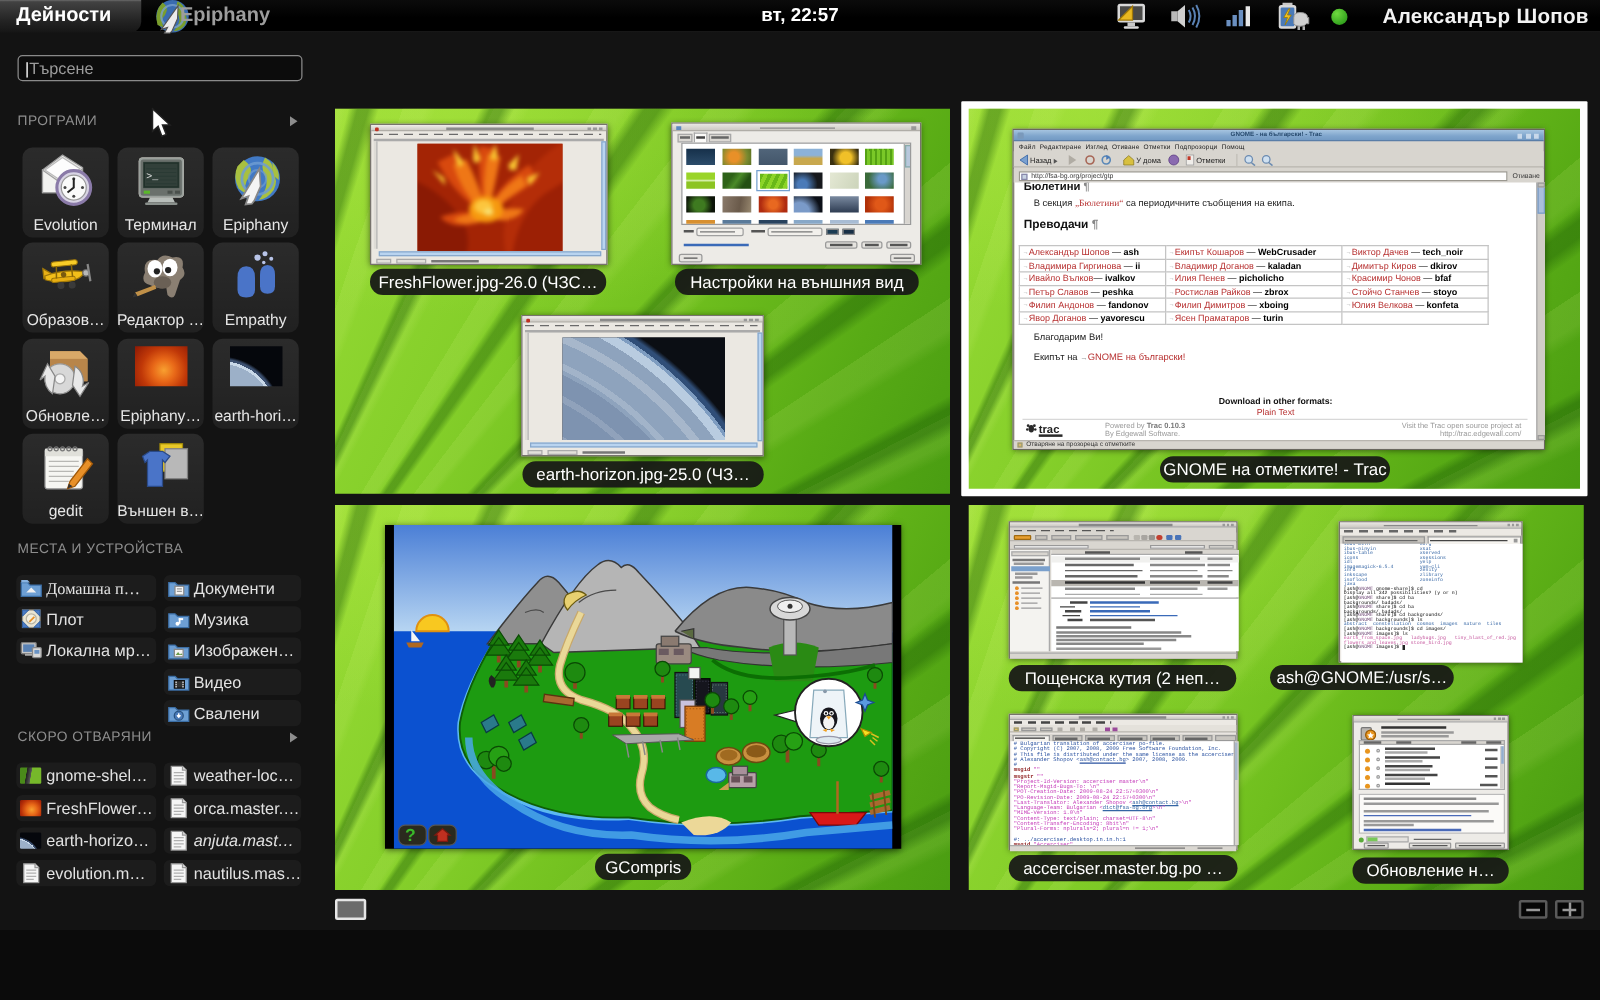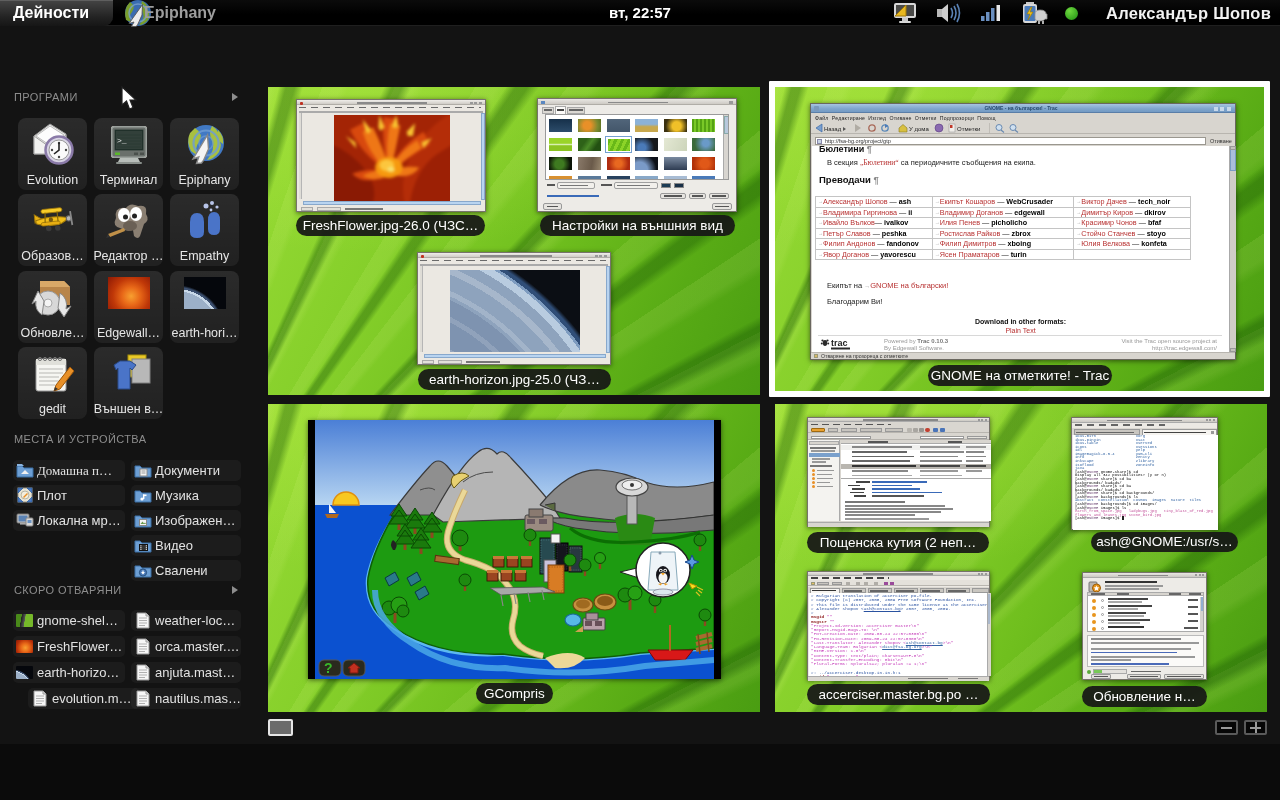--- a/index.html
+++ b/index.html
@@ -121,20 +121,21 @@
       <rect x="3.5" y="4" width="11" height="15" rx="1" fill="#4a7ab8"></rect>
       <path d="M10 5 L6 12 L9 12 L7 18 L12 10 L9 10 L11 5 Z" fill="#f0c020" stroke="#9a7a00" stroke-width="0.6"></path>
       <path d="M14 12 Q14 8 19 8 Q25 8 25 12 L26 12 L26 17 L24 17 Q23 19 19 19 Q15 19 14 17 Z" fill="#d0d0d0" stroke="#909090" stroke-width="0.8"></path>
       <rect x="17" y="19" width="2" height="3" fill="#b0b0b0"></rect>
       <rect x="21" y="19" width="2" height="3" fill="#b0b0b0"></rect>
     </svg>
     <div class="dot"></div>
     <span id="username">Александър Шопов</span>
   </div>
 
+  <div id="search"><span style="color:#fff;">|</span>Търсене</div>
   <div class="seclabel" style="left:14px;top:91px;">ПРОГРАМИ</div>
   <div class="secarrow" style="left:232px;top:93px;"></div>
   <div class="seclabel" style="left:14px;top:433px;">МЕСТА И УСТРОЙСТВА</div>
   <div class="seclabel" style="left:14px;top:584px;">СКОРО ОТВАРЯНИ</div>
   <div class="secarrow" style="left:232px;top:586px;"></div>
 
   <svg style="position:absolute;left:120px;top:86px;z-index:99;" width="20" height="26" viewBox="0 0 20 26">
     <path d="M2 1 L2 19 L6.5 15 L9.5 23 L13 21.5 L10 14 L16 14 Z" fill="#fff" stroke="#222" stroke-width="1.2"></path>
   </svg>
 
@@ -231,21 +232,21 @@
         <path d="M10 12 L40 12 L34 6 L10 6 Z" fill="#d8a868"></path>
         <circle cx="18" cy="28" r="12" fill="#d8d8d8" stroke="#999"></circle>
         <circle cx="18" cy="28" r="4" fill="#f4f4f4" stroke="#aaa"></circle>
         <path d="M30 18 A14 14 0 0 1 36 34 L41 31 L34 42 L28 33 Z" fill="#e8e8e8" stroke="#888"></path>
         <path d="M12 40 A14 14 0 0 1 6 26 L2 29 L8 16 L14 26 Z" fill="#e8e8e8" stroke="#888"></path>
       </svg>
       <div class="lbl">Обновле…</div>
     </div>
     <div class="tile" style="left:94px;top:271px;">
       <div class="abs" style="left:14px;top:6px;width:42px;height:32px;background:radial-gradient(circle at 55% 60%, #f8a030 0%, #e86818 30%, #c03808 60%, #8c1804 100%);"></div>
-      <div class="lbl">Edgewall…</div>
+      <div class="lbl">Epiphany…</div>
     </div>
     <div class="tile" style="left:170px;top:271px;">
       <div class="abs" style="left:14px;top:6px;width:42px;height:32px;background:radial-gradient(circle at -19% 180%, #9cb0c8 0 57%, #c8d8e8 57% 60%, #3c5070 60% 62%, #05070c 65%);"></div>
       <div class="lbl">earth-hori…</div>
     </div>
     <div class="tile" style="left:18px;top:347px;">
       <svg width="46" height="46" viewBox="0 0 46 46">
         <rect x="6" y="8" width="30" height="32" rx="2" fill="#f6f6f2" stroke="#999"></rect>
         <rect x="6" y="8" width="30" height="6" fill="#e0e0da"></rect>
         <g stroke="#777">
@@ -369,29 +370,29 @@
           <path d="M3 1 L12 1 L15 4 L15 16 L3 16 Z" fill="#f6f6f6" stroke="#999"></path>
           <path d="M12 1 L12 4 L15 4" fill="#ddd" stroke="#999"></path>
           <path d="M5 6 h8 M5 8.5 h8 M5 11 h8 M5 13.5 h6" stroke="#b0b0b0"></path>
         </svg>
       <span>orca.master.…</span>
       </div>
     <div class="pitem" style="left:13px;top:662px;width:112px;">
       <div class="mini" style="position:absolute;background:radial-gradient(circle at -19% 180%, #9cb0c8 0 57%, #c8d8e8 57% 60%, #3c5070 60% 62%, #05070c 65%);"></div>
       <span>earth-horizo…</span>
       </div>
-    <div class="pitem" style="left:131px;top:662px;width:110px;">
+    <div class="pitem" style="left:131px;top:662px;width:110px;font-style:italic;">
       <svg width="18" height="17" viewBox="0 0 18 17">
           <path d="M3 1 L12 1 L15 4 L15 16 L3 16 Z" fill="#f6f6f6" stroke="#999"></path>
           <path d="M12 1 L12 4 L15 4" fill="#ddd" stroke="#999"></path>
           <path d="M5 6 h8 M5 8.5 h8 M5 11 h8 M5 13.5 h6" stroke="#b0b0b0"></path>
         </svg>
       <span>anjuta.mast…</span>
       </div>
-    <div class="pitem" style="left:28px;top:688px;width:112px;text-decoration:underline;">
+    <div class="pitem" style="left:13px;top:688px;width:112px;text-decoration:underline;">
       <svg width="18" height="17" viewBox="0 0 18 17">
           <path d="M3 1 L12 1 L15 4 L15 16 L3 16 Z" fill="#f6f6f6" stroke="#999"></path>
           <path d="M12 1 L12 4 L15 4" fill="#ddd" stroke="#999"></path>
           <path d="M5 6 h8 M5 8.5 h8 M5 11 h8 M5 13.5 h6" stroke="#b0b0b0"></path>
         </svg>
       <span>evolution.m…</span>
       </div>
     <div class="pitem" style="left:131px;top:688px;width:110px;">
       <svg width="18" height="17" viewBox="0 0 18 17">
           <path d="M3 1 L12 1 L15 4 L15 16 L3 16 Z" fill="#f6f6f6" stroke="#999"></path>
@@ -558,21 +559,21 @@
       <div style="position:absolute;left:7px;top:28px;font-size:9.5px;font-weight:bold;color:#111;">Преводачи <span style="color:#888;">¶</span></div>
       <table style="position:absolute;left:3px;top:50px;width:376px;border-collapse:collapse;font-size:7.2px;" cellspacing="0">
         <tbody>
               <tr>
           <td class="tc"><i>→</i><a>Александър Шопов</a> — <b>ash</b></td>
           <td class="tc"><i>→</i><a>Екипът Кошаров</a> — <b>WebCrusader</b></td>
           <td class="tc"><i>→</i><a>Виктор Дачев</a> — <b>tech_noir</b></td>
         </tr>
         <tr>
           <td class="tc"><i>→</i><a>Владимира Гиргинова</a> — <b>ii</b></td>
-          <td class="tc"><i>→</i><a>Владимир Доганов</a> — <b>edgewall</b></td>
+          <td class="tc"><i>→</i><a>Владимир Доганов</a> — <b>kaladan</b></td>
           <td class="tc"><i>→</i><a>Димитър Киров</a> — <b>dkirov</b></td>
         </tr>
         <tr>
           <td class="tc"><i>→</i><a>Ивайло Вълков</a>— <b>ivalkov</b></td>
           <td class="tc"><i>→</i><a>Илия Пенев</a> — <b>picholicho</b></td>
           <td class="tc"><i>→</i><a>Красимир Чонов</a> — <b>bfaf</b></td>
         </tr>
         <tr>
           <td class="tc"><i>→</i><a>Петър Славов</a> — <b>peshka</b></td>
           <td class="tc"><i>→</i><a>Ростислав Райков</a> — <b>zbrox</b></td>
@@ -583,21 +584,21 @@
           <td class="tc"><i>→</i><a>Филип Димитров</a> — <b>xboing</b></td>
           <td class="tc"><i>→</i><a>Юлия Велкова</a> — <b>konfeta</b></td>
         </tr>
         <tr>
           <td class="tc"><i>→</i><a>Явор Доганов</a> — <b>yavorescu</b></td>
           <td class="tc"><i>→</i><a>Ясен Праматаров</a> — <b>turin</b></td>
           <td class="tc"></td>
         </tr>
       </tbody>
           </table>
-      <div style="position:absolute;left:15px;top:119px;font-size:7.5px;color:#222;margin-top:32px;">Благодарим Ви!</div>
+      <div style="position:absolute;left:15px;top:119px;font-size:7.5px;color:#222;">Благодарим Ви!</div>
       <div style="position:absolute;left:15px;top:135px;font-size:7.5px;color:#222;">Екипът на <i style="font-style:normal;color:#999;font-size:6px;">→</i><span style="color:#b73030;">GNOME на български!</span></div>
       <div style="position:absolute;left:0;top:172px;width:100%;text-align:center;font-size:7px;font-weight:bold;color:#111;">Download in other formats:</div>
       <div style="position:absolute;left:0;top:181px;width:100%;text-align:center;font-size:7px;color:#b73030;">Plain Text</div>
       <div style="position:absolute;left:6px;top:189px;width:404px;height:1px;background:#d8d8d8;"></div>
       <svg style="position:absolute;left:8px;top:192px;" width="60" height="12" viewBox="0 0 60 12">
         <ellipse cx="5" cy="5" rx="2.2" ry="3" fill="#2a2a2a"></ellipse>
         <circle cx="2.5" cy="2.5" r="1.1" fill="#2a2a2a"></circle>
             <circle cx="7.5" cy="2.5" r="1.1" fill="#2a2a2a"></circle>
         <circle cx="1.8" cy="5.5" r="1" fill="#2a2a2a"></circle>
             <circle cx="8.2" cy="5.5" r="1" fill="#2a2a2a"></circle>
@@ -1086,17 +1087,17 @@
   </div>
 
   </div>
   <div id="pills">
     <div class="pill" style="left:296px;top:215px;width:189px;height:21px;line-height:21px;">FreshFlower.jpg-26.0 (ЧЗС…</div>
     <div class="pill" style="left:540px;top:215px;width:195px;height:21px;line-height:21px;">Настройки на външния вид</div>
     <div class="pill" style="left:418px;top:369px;width:193px;height:21px;line-height:21px;">earth-horizon.jpg-25.0 (ЧЗ…</div>
     <div class="pill" style="left:928px;top:365px;width:184px;height:21px;line-height:21px;">GNOME на отметките! - Trac</div>
     <div class="pill" style="left:476px;top:683px;width:77px;height:21px;line-height:21px;">GCompris</div>
     <div class="pill" style="left:807px;top:532px;width:182px;height:21px;line-height:21px;">Пощенска кутия (2 неп…</div>
-    <div class="pill" style="left:1091px;top:532px;width:147px;height:20px;line-height:20px;">ash@GNOME:/usr/s…</div>
+    <div class="pill" style="left:1016px;top:532px;width:147px;height:20px;line-height:20px;">ash@GNOME:/usr/s…</div>
     <div class="pill" style="left:807px;top:684px;width:183px;height:21px;line-height:21px;">accerciser.master.bg.po …</div>
     <div class="pill" style="left:1082px;top:686px;width:125px;height:21px;line-height:21px;">Обновление н…</div>
   </div>
 </div>
 
 </body></html>

